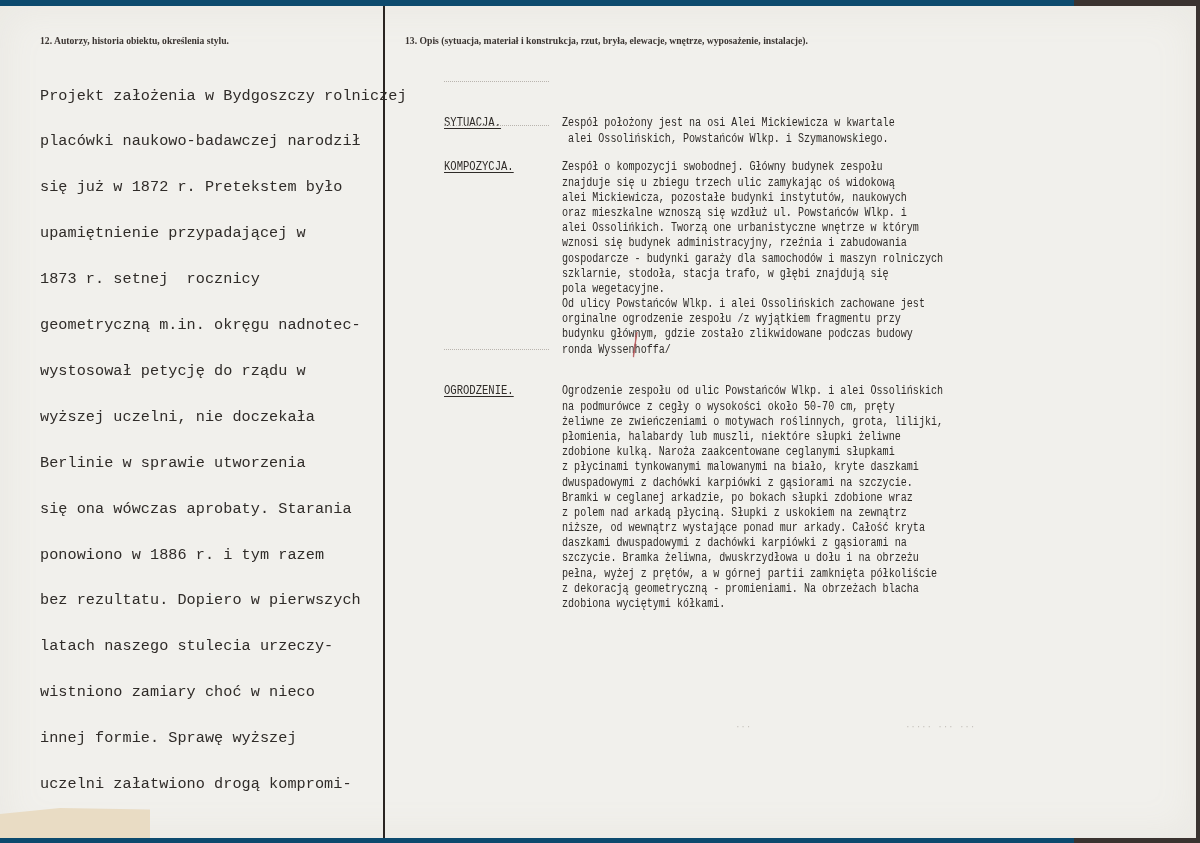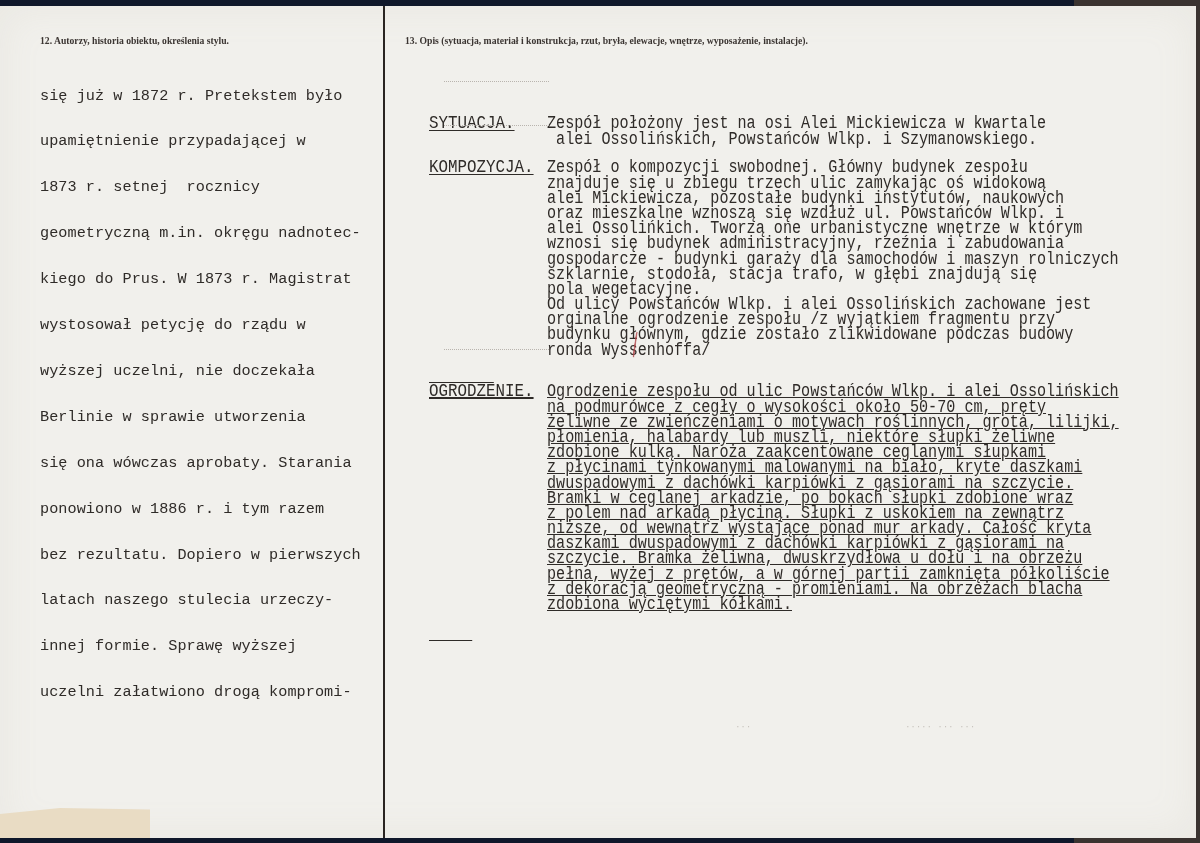--- a/index.html
+++ b/index.html
@@ -7,21 +7,21 @@
       padding: 0;
       width: 1200px;
       height: 843px;
       overflow: hidden;
       background: #3a3330;
     }
     .scan {
       position: relative;
       width: 1074px;
       height: 843px;
-      background: #0f172a;
+      background: #0c4a6e;
     }
     .sheet {
       position: absolute;
       left: 0;
       top: 6px;
       width: 1196px;
       height: 832px;
       background: #f1f0ec;
       box-shadow: inset 0 0 40px rgba(180,170,150,0.12);
     }
@@ -63,22 +63,22 @@
       position: absolute;
       left: 40px;
       top: 52px;
       font-size: 15.2px;
       line-height: 15.3px;
       letter-spacing: 0.05px;
     }
     .left-body .line { display: block; height: 15.3px; }
     .right-block {
       position: absolute;
-      left: 429px;
-      font-size: 18px;
+      left: 444px;
+      font-size: 12px;
       line-height: 15.2px;
     }
     .right-block .row {
       display: flex;
     }
     .label {
       display: inline-block;
       width: 118px;
       text-decoration: underline;
       text-underline-offset: 2px;
@@ -129,32 +129,34 @@
 
 <div class="scan">
   <div class="sheet">
     <div class="torn-strip"></div>
 
     <div class="divider"></div>
 
     <div class="section-heading left-head">12. Autorzy, historia obiektu, określenia stylu.</div>
 
     <div class="left-body typed">
+      <span class="line">Projekt założenia w Bydgoszczy rolniczej</span>
+      <span class="line">placówki naukowo-badawczej narodził</span>
       <span class="line">się już w 1872 r. Pretekstem było</span>
       <span class="line">upamiętnienie przypadającej w</span>
       <span class="line">1873 r. setnej  rocznicy</span>
       <span class="line">geometryczną m.in. okręgu nadnotec-</span>
-      <span class="line">kiego do Prus. W 1873 r. Magistrat</span>
       <span class="line">wystosował petycję do rządu w</span>
       <span class="line">wyższej uczelni, nie doczekała</span>
       <span class="line">Berlinie w sprawie utworzenia</span>
       <span class="line">się ona wówczas aprobaty. Starania</span>
       <span class="line">ponowiono w 1886 r. i tym razem</span>
       <span class="line">bez rezultatu. Dopiero w pierwszych</span>
       <span class="line">latach naszego stulecia urzeczy-</span>
+      <span class="line">wistniono zamiary choć w nieco</span>
       <span class="line">innej formie. Sprawę wyższej</span>
       <span class="line">uczelni załatwiono drogą kompromi-</span>
       
       
       
       
       
       
       
       
@@ -206,21 +208,21 @@
           <span class="line">orginalne ogrodzenie zespołu /z wyjątkiem fragmentu przy</span>
           <span class="line">budynku głównym, gdzie zostało zlikwidowane podczas budowy</span>
           <span class="line">ronda Wyssenhoffa/</span>
         </div>
       </div>
     </div>
 
     <div class="pen-mark"></div>
 
     <div class="dotline" style="top:343px;"></div>
-    <div class="right-block typed" style="top:348px;text-decoration:underline;">
+    <div class="right-block typed" style="top:348px;">
       <div class="row">
         <span class="label">OGRODZENIE.</span>
         <div class="block-lines">
           <span class="line">Ogrodzenie zespołu od ulic Powstańców Wlkp. i alei Ossolińskich</span>
           <span class="line">na podmurówce z cegły o wysokości około 50-70 cm, pręty</span>
           <span class="line">żeliwne ze zwieńczeniami o motywach roślinnych, grota, lilijki,</span>
           <span class="line">płomienia, halabardy lub muszli, niektóre słupki żeliwne</span>
           <span class="line">zdobione kulką. Naroża zaakcentowane ceglanymi słupkami</span>
           <span class="line">z płycinami tynkowanymi malowanymi na biało, kryte daszkami</span>
           <span class="line">dwuspadowymi z dachówki karpiówki z gąsiorami na szczycie.</span>

